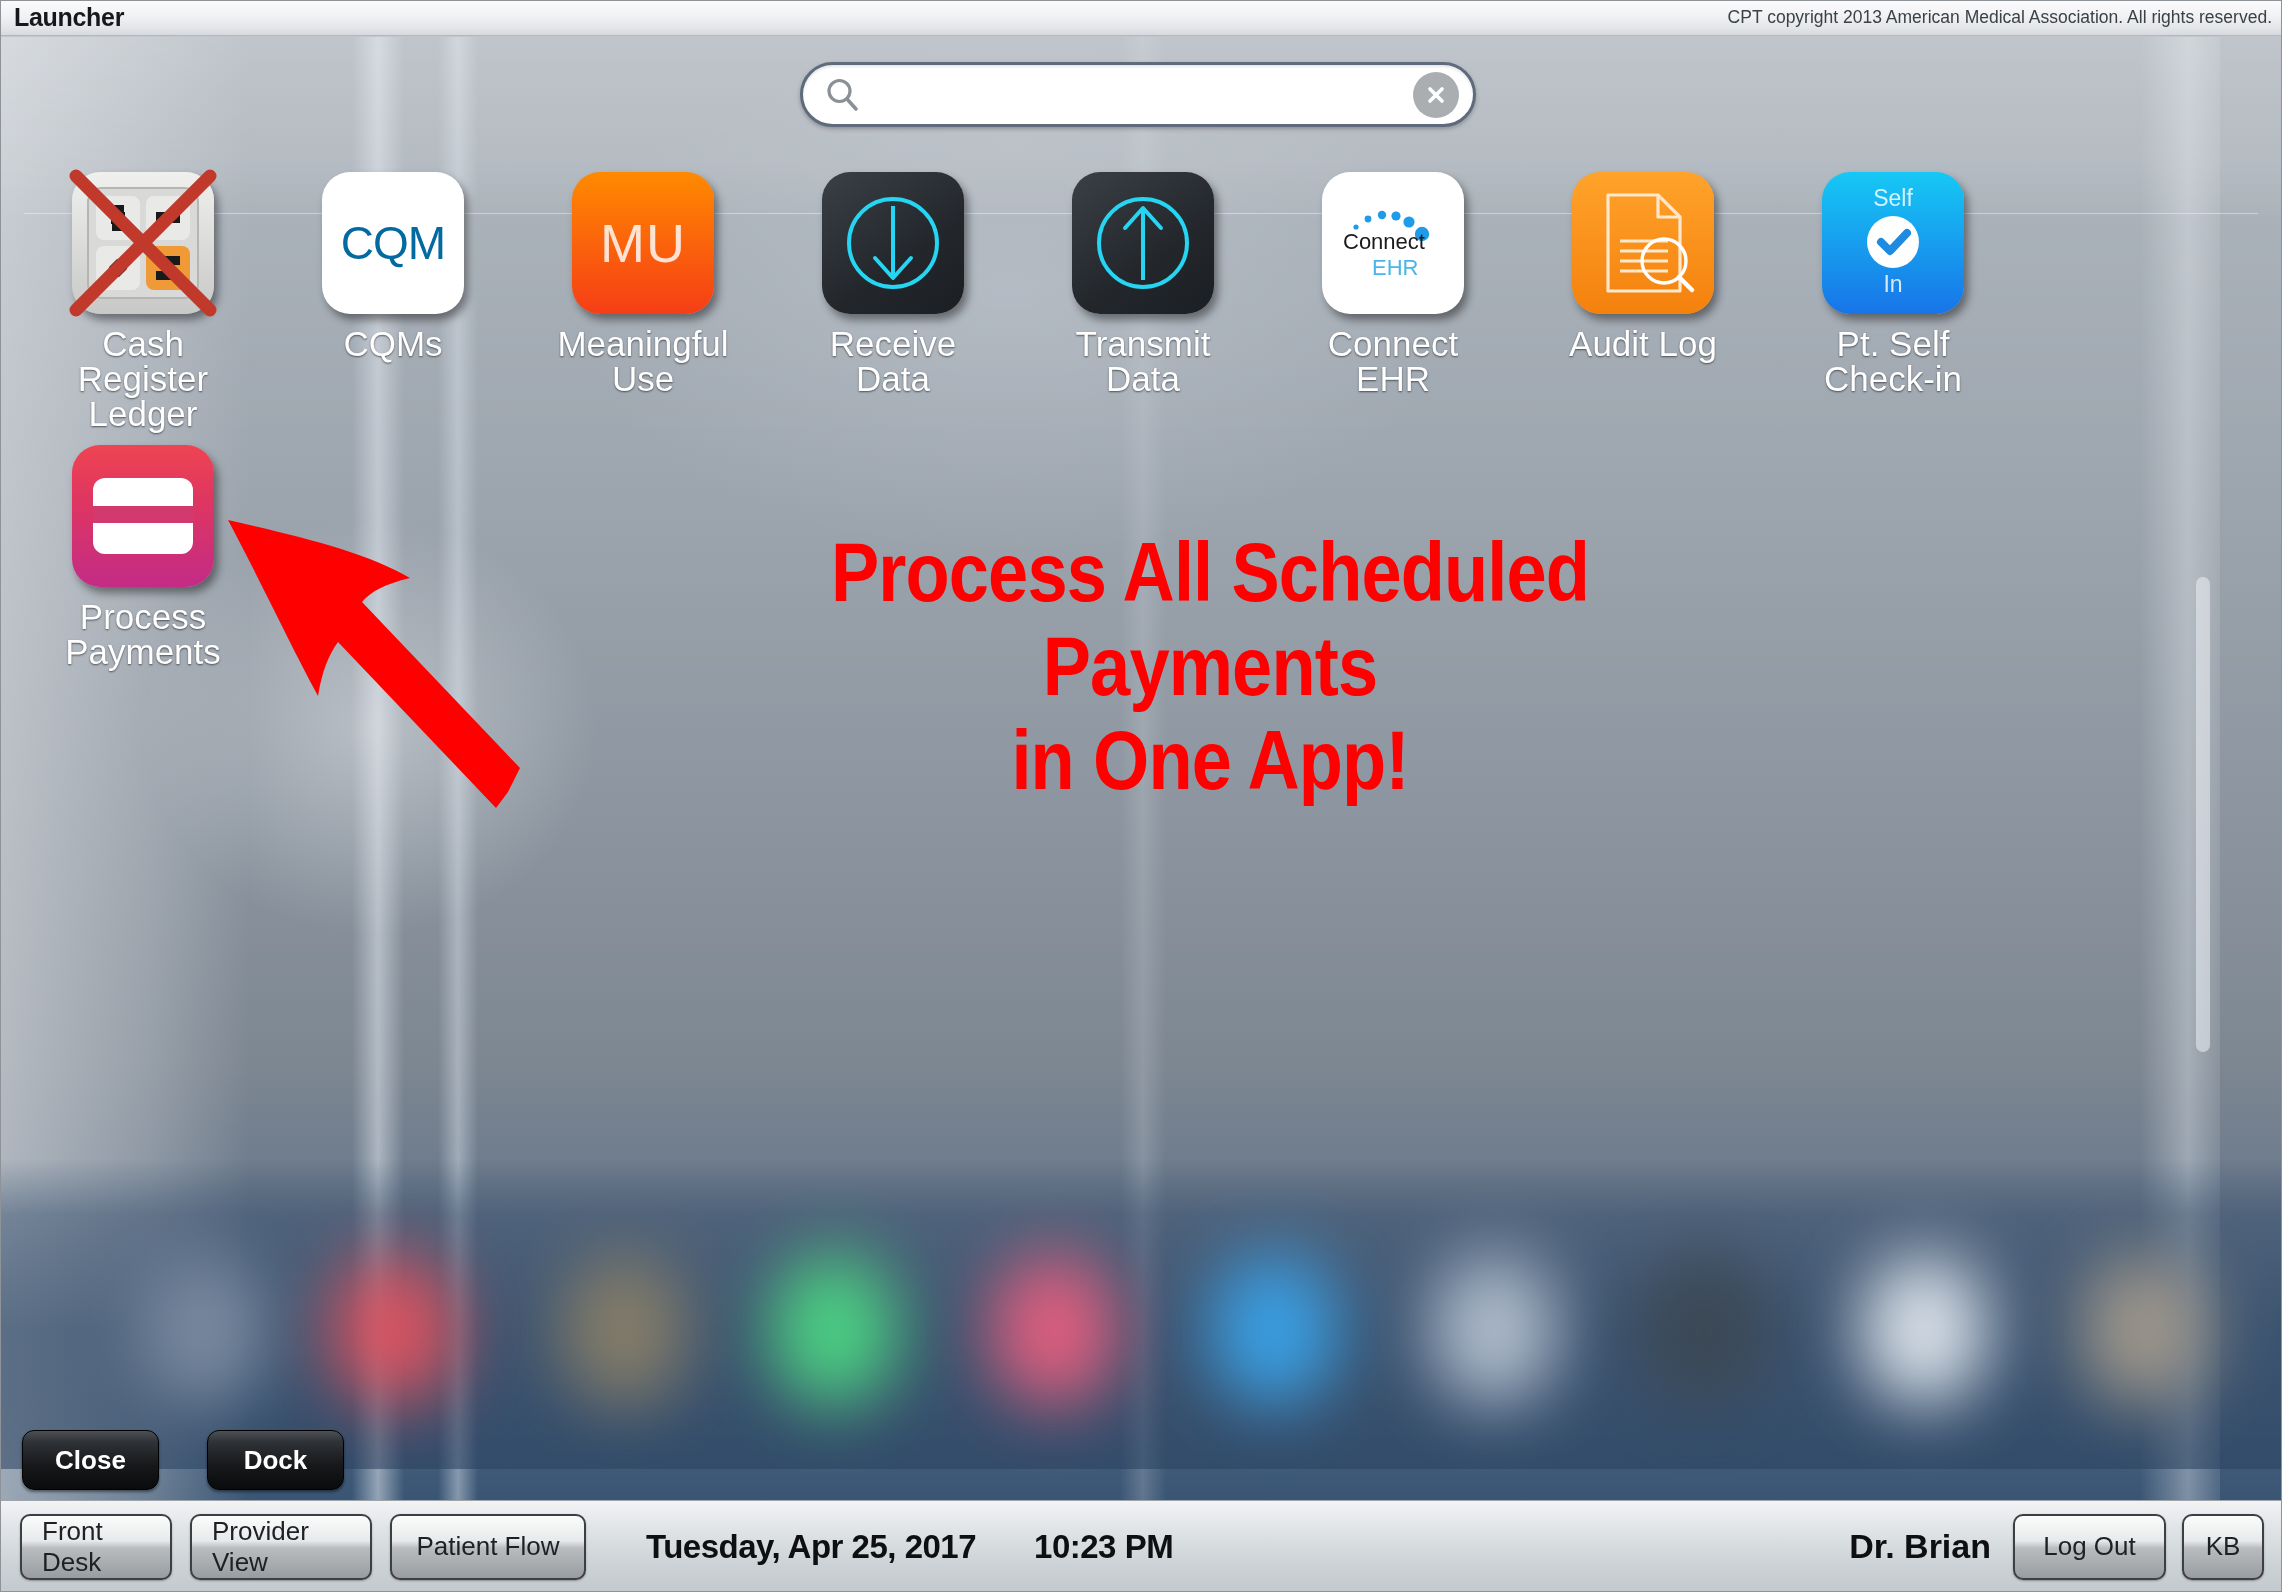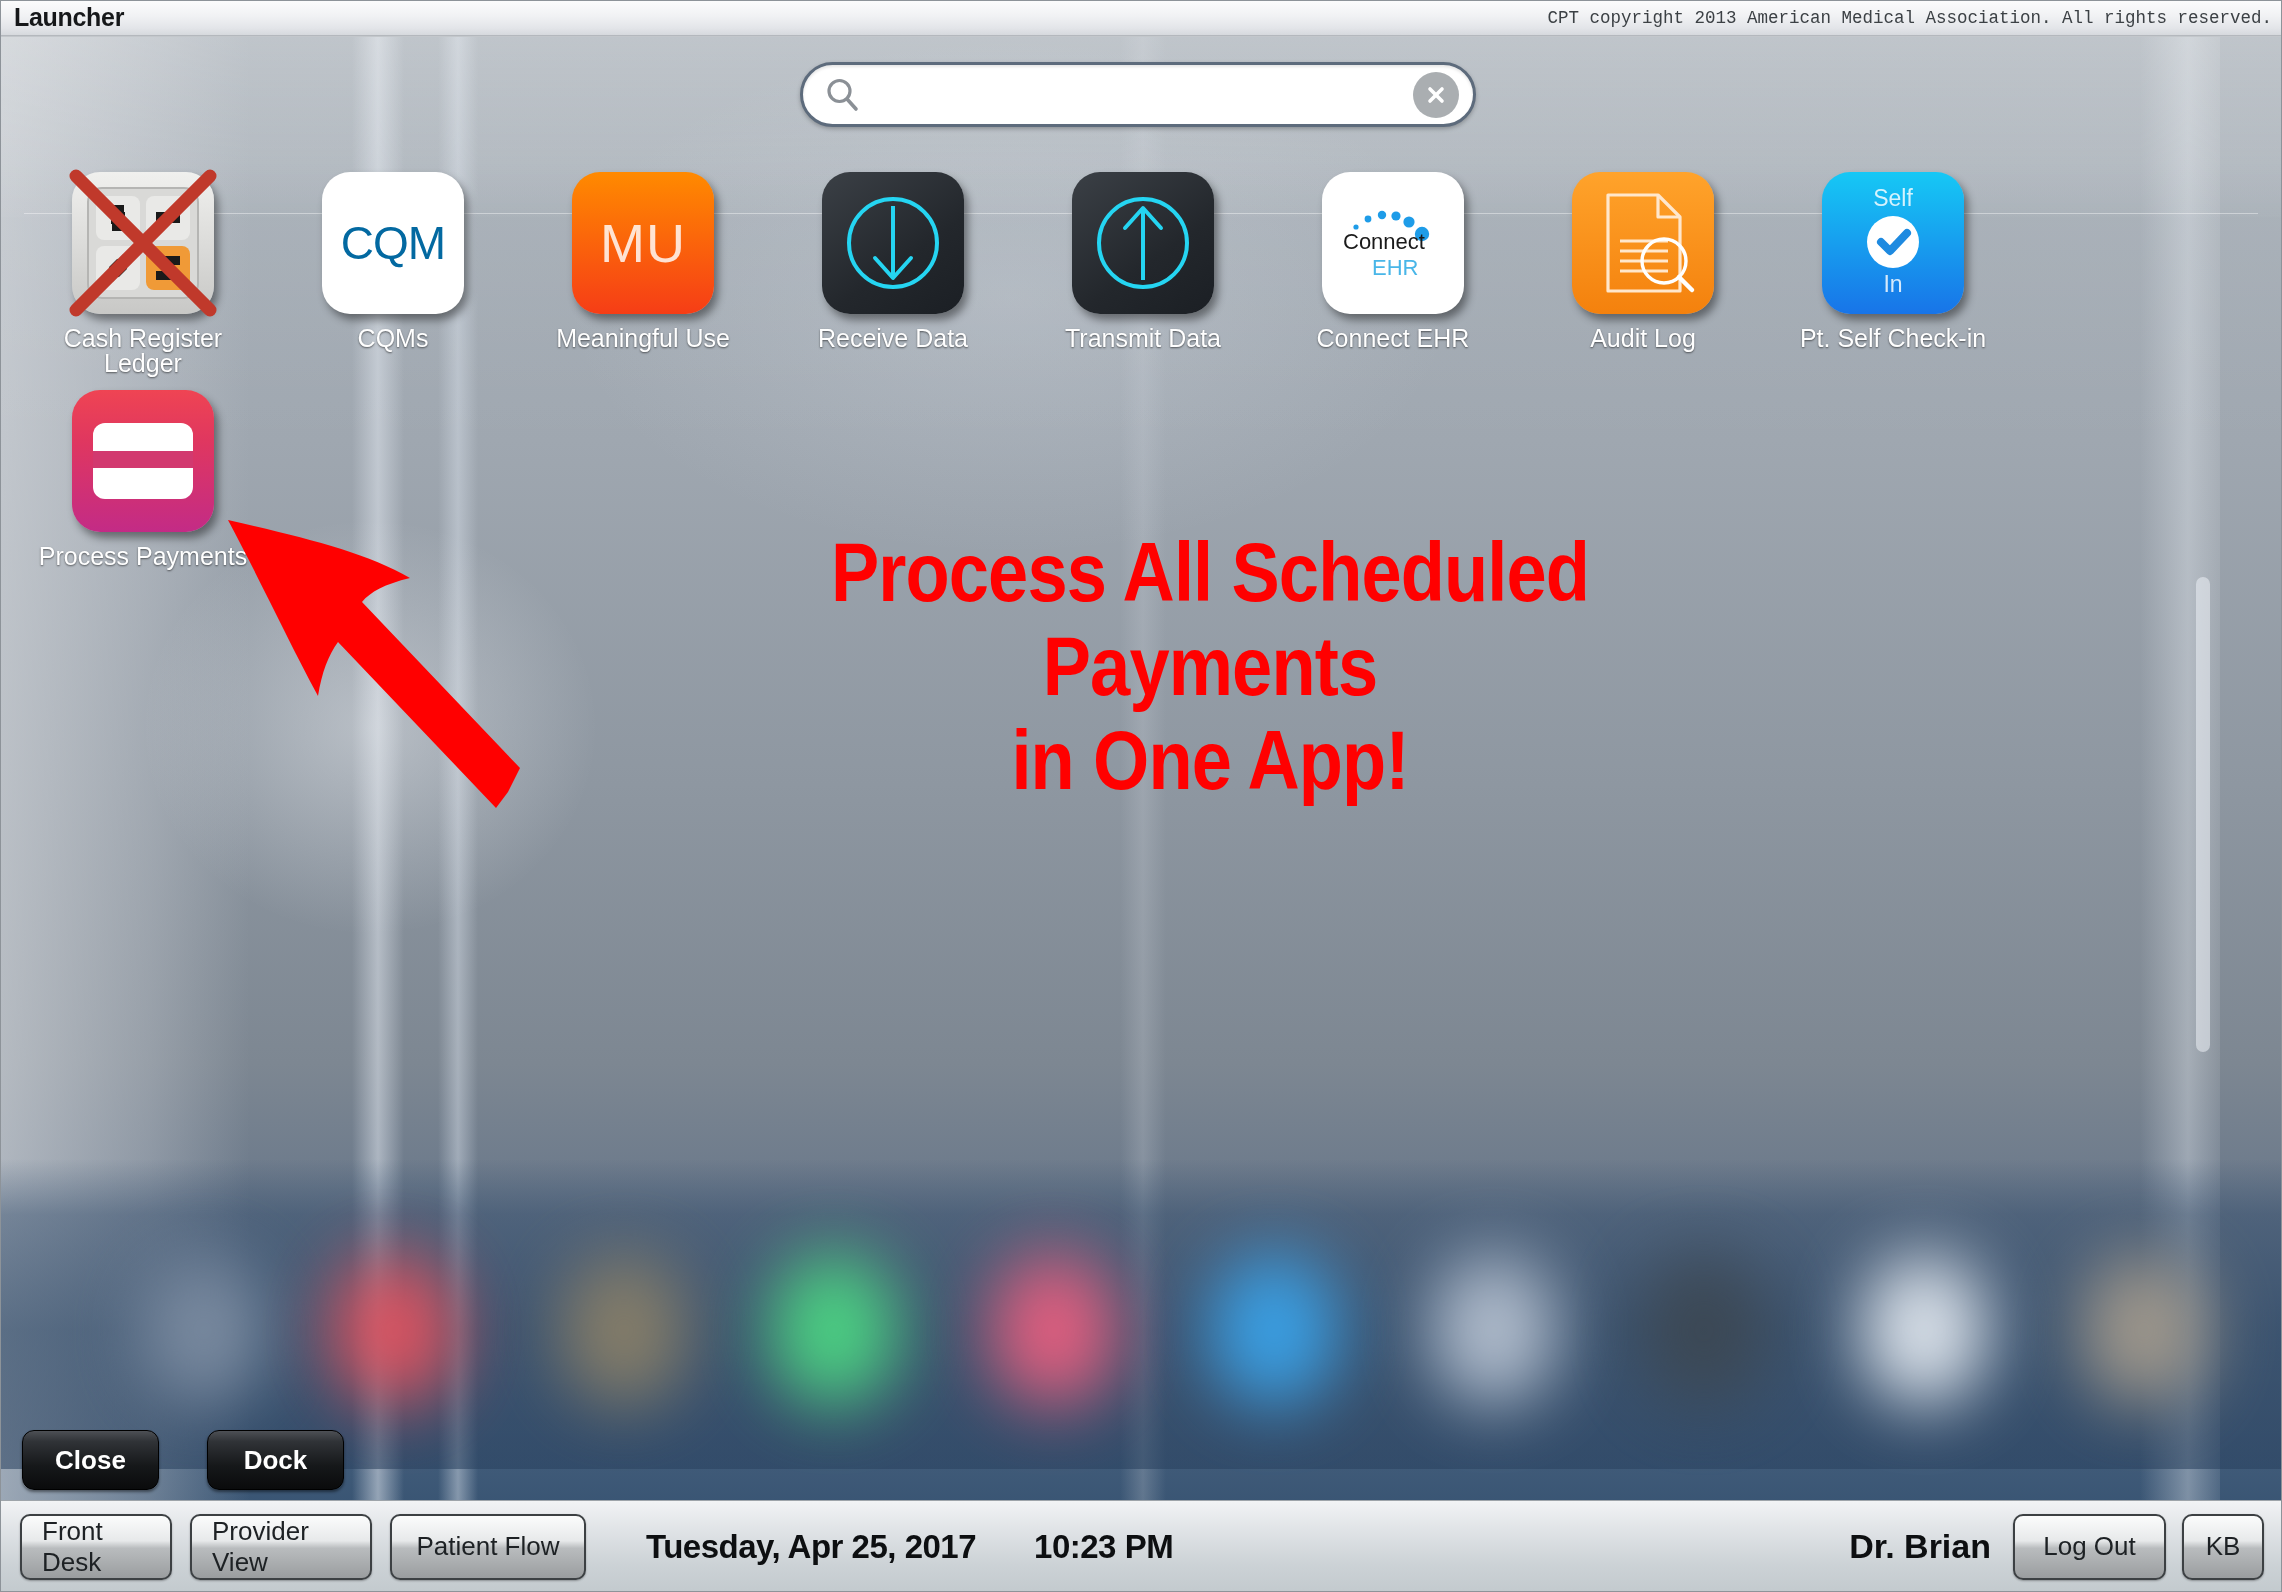--- a/index.html
+++ b/index.html
@@ -24,21 +24,21 @@
     background: linear-gradient(to bottom, #fcfcfd 0%, #f1f2f4 45%, #e3e5e9 80%, #d6d9dd 100%);
     border-bottom: 1px solid #b4b8bd;
     display: flex; align-items: center;
   }
   .titlebar-title {
     font-size: 25px; font-weight: bold; color: #16181a;
     margin-left: 14px; letter-spacing: -0.3px;
   }
   .titlebar-copyright {
     margin-left: auto; margin-right: 10px;
-    font-size: 17.5px; color: #3c4145; white-space: nowrap; font-family: Liberation Mono, monospace;
+    font-size: 17.5px; color: #3c4145; white-space: nowrap;
   }
 
   
   .backdrop {
     position: absolute; left: 0; top: 37px;
     width: 2282px; height: 1555px;
     overflow: hidden;
   }
   .bd-wall {
     position: absolute; inset: 0;
@@ -142,21 +142,21 @@
   .appicon {
     width: 142px; height: 142px;
     border-radius: 28px;
     position: relative;
     box-shadow: 4px 6px 8px rgba(0,0,0,0.42);
     display: flex; align-items: center; justify-content: center;
     overflow: visible;
   }
   .applabel {
     margin-top: 12px;
-    font-size: 25px; color: #ffffff;
+    font-size: 35px; color: #ffffff;
     text-align: center; line-height: 1.0;
     text-shadow: 0 1px 2px rgba(0,0,0,0.55);
     width: 210px;
     word-wrap: break-word;
   }
 
   
   .ic-calc { background: linear-gradient(to bottom, #f0f0ee, #c8c8c6); }
   .ic-white { background: #ffffff; }
   .ic-orange { background: linear-gradient(to bottom, #ff8a00, #f63d16); }

